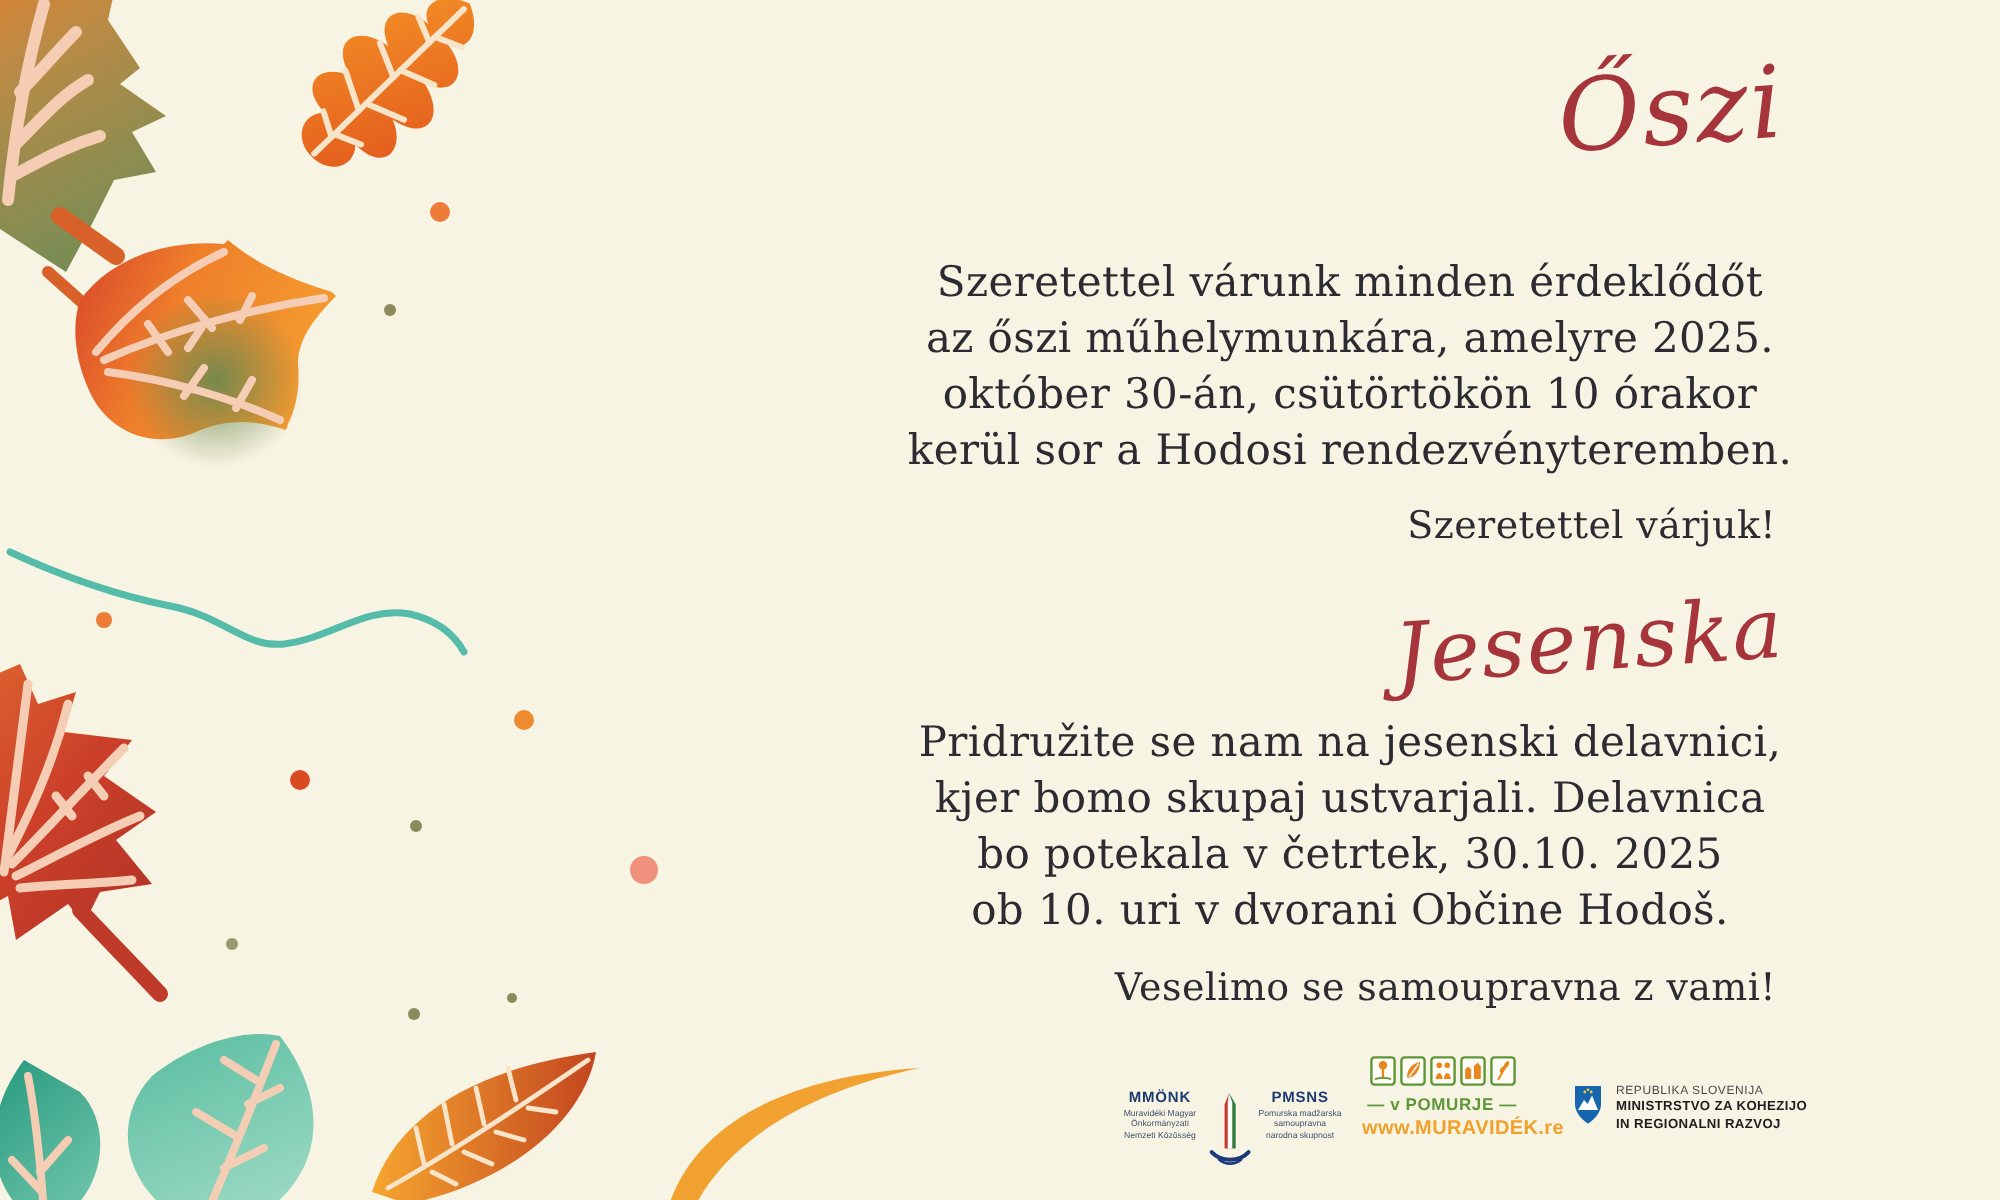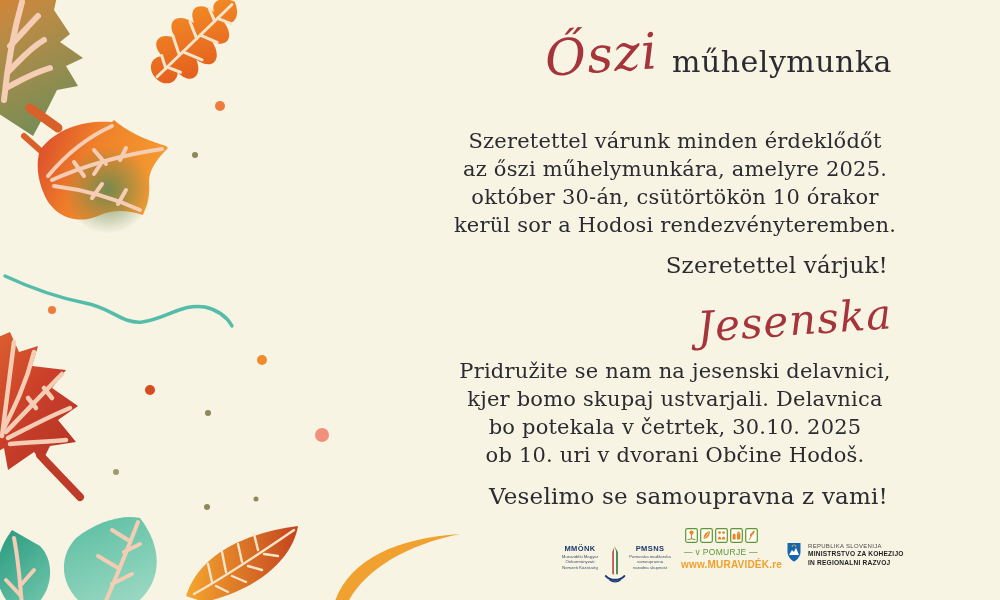--- a/index.html
+++ b/index.html
@@ -18,32 +18,32 @@
     transform:rotate(-4deg);
   }
   .title-script.small{font-size:42px;}
   .title-serif{font-size:30px;letter-spacing:.5px;color:#2b2b31;}
   .para{
     position:absolute;left:0;width:470px;text-align:center;
     font-size:21px;line-height:28px;white-space:pre-line;letter-spacing:.2px;
   }
   .signoff{
     position:absolute;left:0;width:470px;text-align:right;
-    font-size:23px;padding-right:22px;box-sizing:border-box;letter-spacing:.2px;
+    font-size:19px;padding-right:22px;box-sizing:border-box;letter-spacing:.2px;
   }
   
   .footer{position:absolute;left:0;top:524px;width:1000px;height:70px;}
   .logo{position:absolute;font-family:"Liberation Sans", sans-serif;}
   .mmonk{left:556px;top:20px;width:118px;display:flex;align-items:flex-start;gap:0;}
   .mmonk .col{width:52px;text-align:center;}
   .mmonk .acr{font-size:7.5px;font-weight:bold;color:#1d3a6e;letter-spacing:.4px;}
   .mmonk .sub{font-size:4.3px;line-height:1.25;color:#41506e;white-space:pre-line;margin-top:1px;}
   .pomurje{left:681px;top:4px;width:80px;text-align:center;}
   .pomurje .tiles{display:flex;gap:2px;justify-content:center;}
-  .pomurje .l1{font-size:8.5px;color:#5d9637;font-weight:normal;margin-top:4px;letter-spacing:.3px;}
+  .pomurje .l1{font-size:8.5px;color:#5d9637;font-weight:bold;margin-top:4px;letter-spacing:.3px;}
   .pomurje .l2{font-size:10px;color:#f0a12c;font-weight:bold;margin-top:2px;letter-spacing:.2px;}
   .ministry{left:786px;top:18px;width:140px;display:flex;gap:6px;align-items:flex-start;}
   .ministry .txt{padding-top:1px;}
   .ministry .l1{font-size:6px;color:#4a4a4a;letter-spacing:.3px;}
   .ministry .l2{font-size:6.6px;font-weight:bold;color:#1d1d1d;line-height:1.35;letter-spacing:.2px;white-space:pre-line;margin-top:1px;}
 </style>
 </head>
 <body>
 
 <svg class="deco-layer" viewBox="0 0 1000 600" aria-hidden="true">
@@ -187,21 +187,20 @@
     <circle cx="207" cy="507" r="3" fill="#8a8a5a"></circle>
     <circle cx="256" cy="499" r="2.5" fill="#8a8a5a"></circle>
     <circle cx="322" cy="435" r="7" fill="#f0907d"></circle>
   </g>
 </svg>
 
 <div class="content">
 
   <div class="title-row" style="top:30px;">
     <span class="title-script">Őszi</span>
-    <span class="title-serif">műhelymunka</span>
   </div>
 
   <div class="para" style="top:127px;">Szeretettel várunk minden érdeklődőt
 az őszi műhelymunkára, amelyre 2025.
 október 30-án, csütörtökön 10 órakor
 kerül sor a Hodosi rendezvényteremben.</div>
 
   <div class="signoff" style="top:252px;">Szeretettel várjuk!</div>
 
   <div class="title-row" style="top:300px;">

